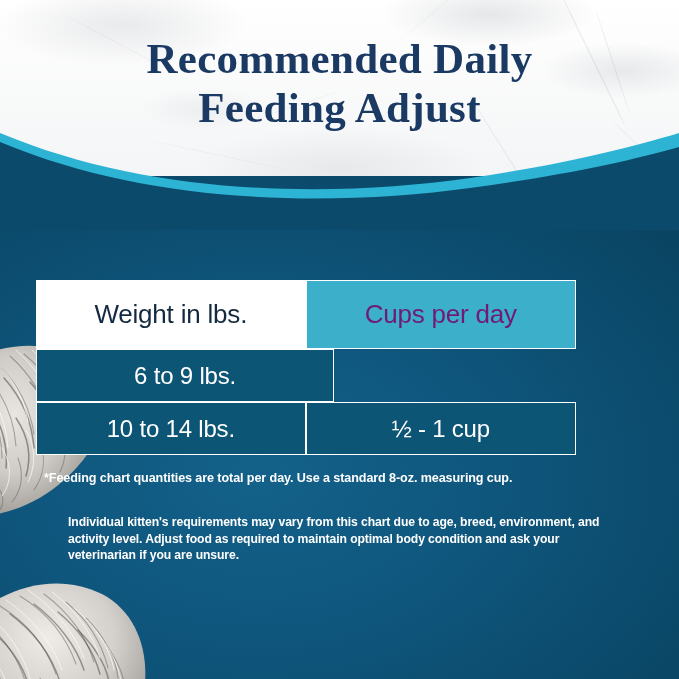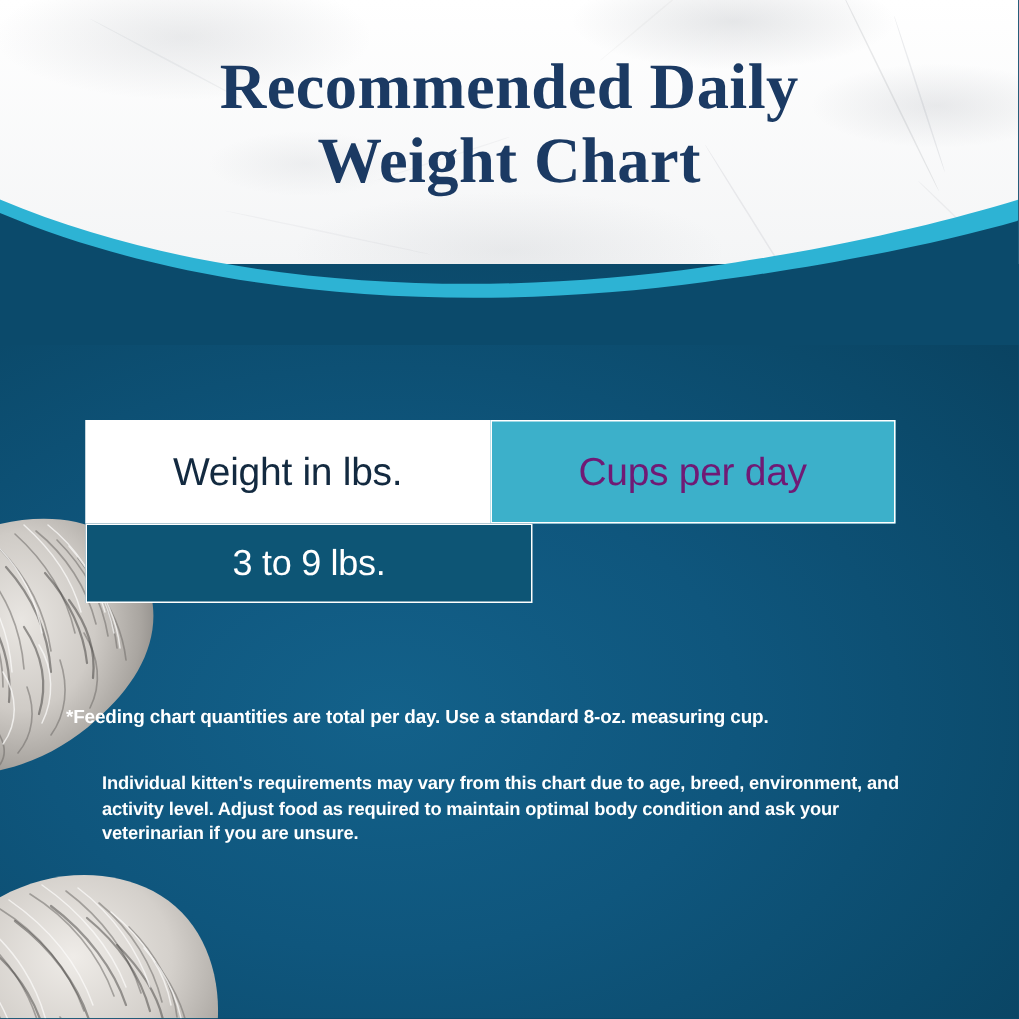--- a/index.html
+++ b/index.html
@@ -102,21 +102,21 @@
     left: 0; top: 330px;
     width: 230px;
     height: 349px;
     z-index: 4;
     pointer-events: none;
   }
 
   
   .table {
     position: absolute;
-    left: 57px;
+    left: 36px;
     top: 280px;
     width: 540px;
     z-index: 5;
     border-collapse: separate;
     border-spacing: 0;
   }
   .table .row { display: flex; }
   .cell {
     box-sizing: border-box;
     display: flex;
@@ -197,21 +197,21 @@
 
   <svg class="wave" viewBox="0 0 679 230" preserveAspectRatio="none">
 
     <path fill="#2db3d4" d="M0,133 C 150,196 330,198 470,178 C 560,165 630,148 679,133 L679,230 L0,230 Z"></path>
 
     <path fill="#0b4a6b" d="M0,142 C 150,205 330,207 470,188 C 560,176 630,161 679,147 L679,230 L0,230 Z"></path>
   </svg>
 
   <div class="title-wrap">
     <div class="title-line">Recommended Daily</div>
-    <div class="title-line">Weight Chart</div>
+    <div class="title-line">Feeding Adjust</div>
   </div>
 
   <svg class="fur-layer" viewBox="0 0 230 349" preserveAspectRatio="none">
     <defs>
       <radialGradient id="furA" cx="38%" cy="40%" r="72%">
         <stop offset="0%" stop-color="#e9e6e2"></stop>
         <stop offset="48%" stop-color="#cfcbc6"></stop>
         <stop offset="78%" stop-color="#a9a5a0"></stop>
         <stop offset="100%" stop-color="#7e7b78"></stop>
       </radialGradient>
@@ -314,23 +314,27 @@
   </svg>
 
   <div class="table">
 
     <div class="row head-row">
       <div class="cell col-weight head-weight">Weight in lbs.</div>
       <div class="cell col-cups head-cups">Cups per day</div>
     </div>
 
     <div class="row body-row">
-      <div class="cell col-weight">3 to 9 lbs.</div>
+      <div class="cell col-weight">6 to 9 lbs.</div>
     </div>
 
+    <div class="row body-row">
+      <div class="cell col-weight">10 to 14 lbs.</div>
+      <div class="cell col-cups">½ - 1 cup</div>
+    </div>
 
   </div>
 
   <div class="notes">
     <div class="note-primary">*Feeding chart quantities are total per day. Use a standard 8-oz. measuring cup.</div>
     <div class="note-secondary">Individual kitten's requirements may vary from this chart due to age, breed, environment, and activity level. Adjust food as required to maintain optimal body condition and ask your veterinarian if you are unsure.</div>
   </div>
 
 </div>
 

